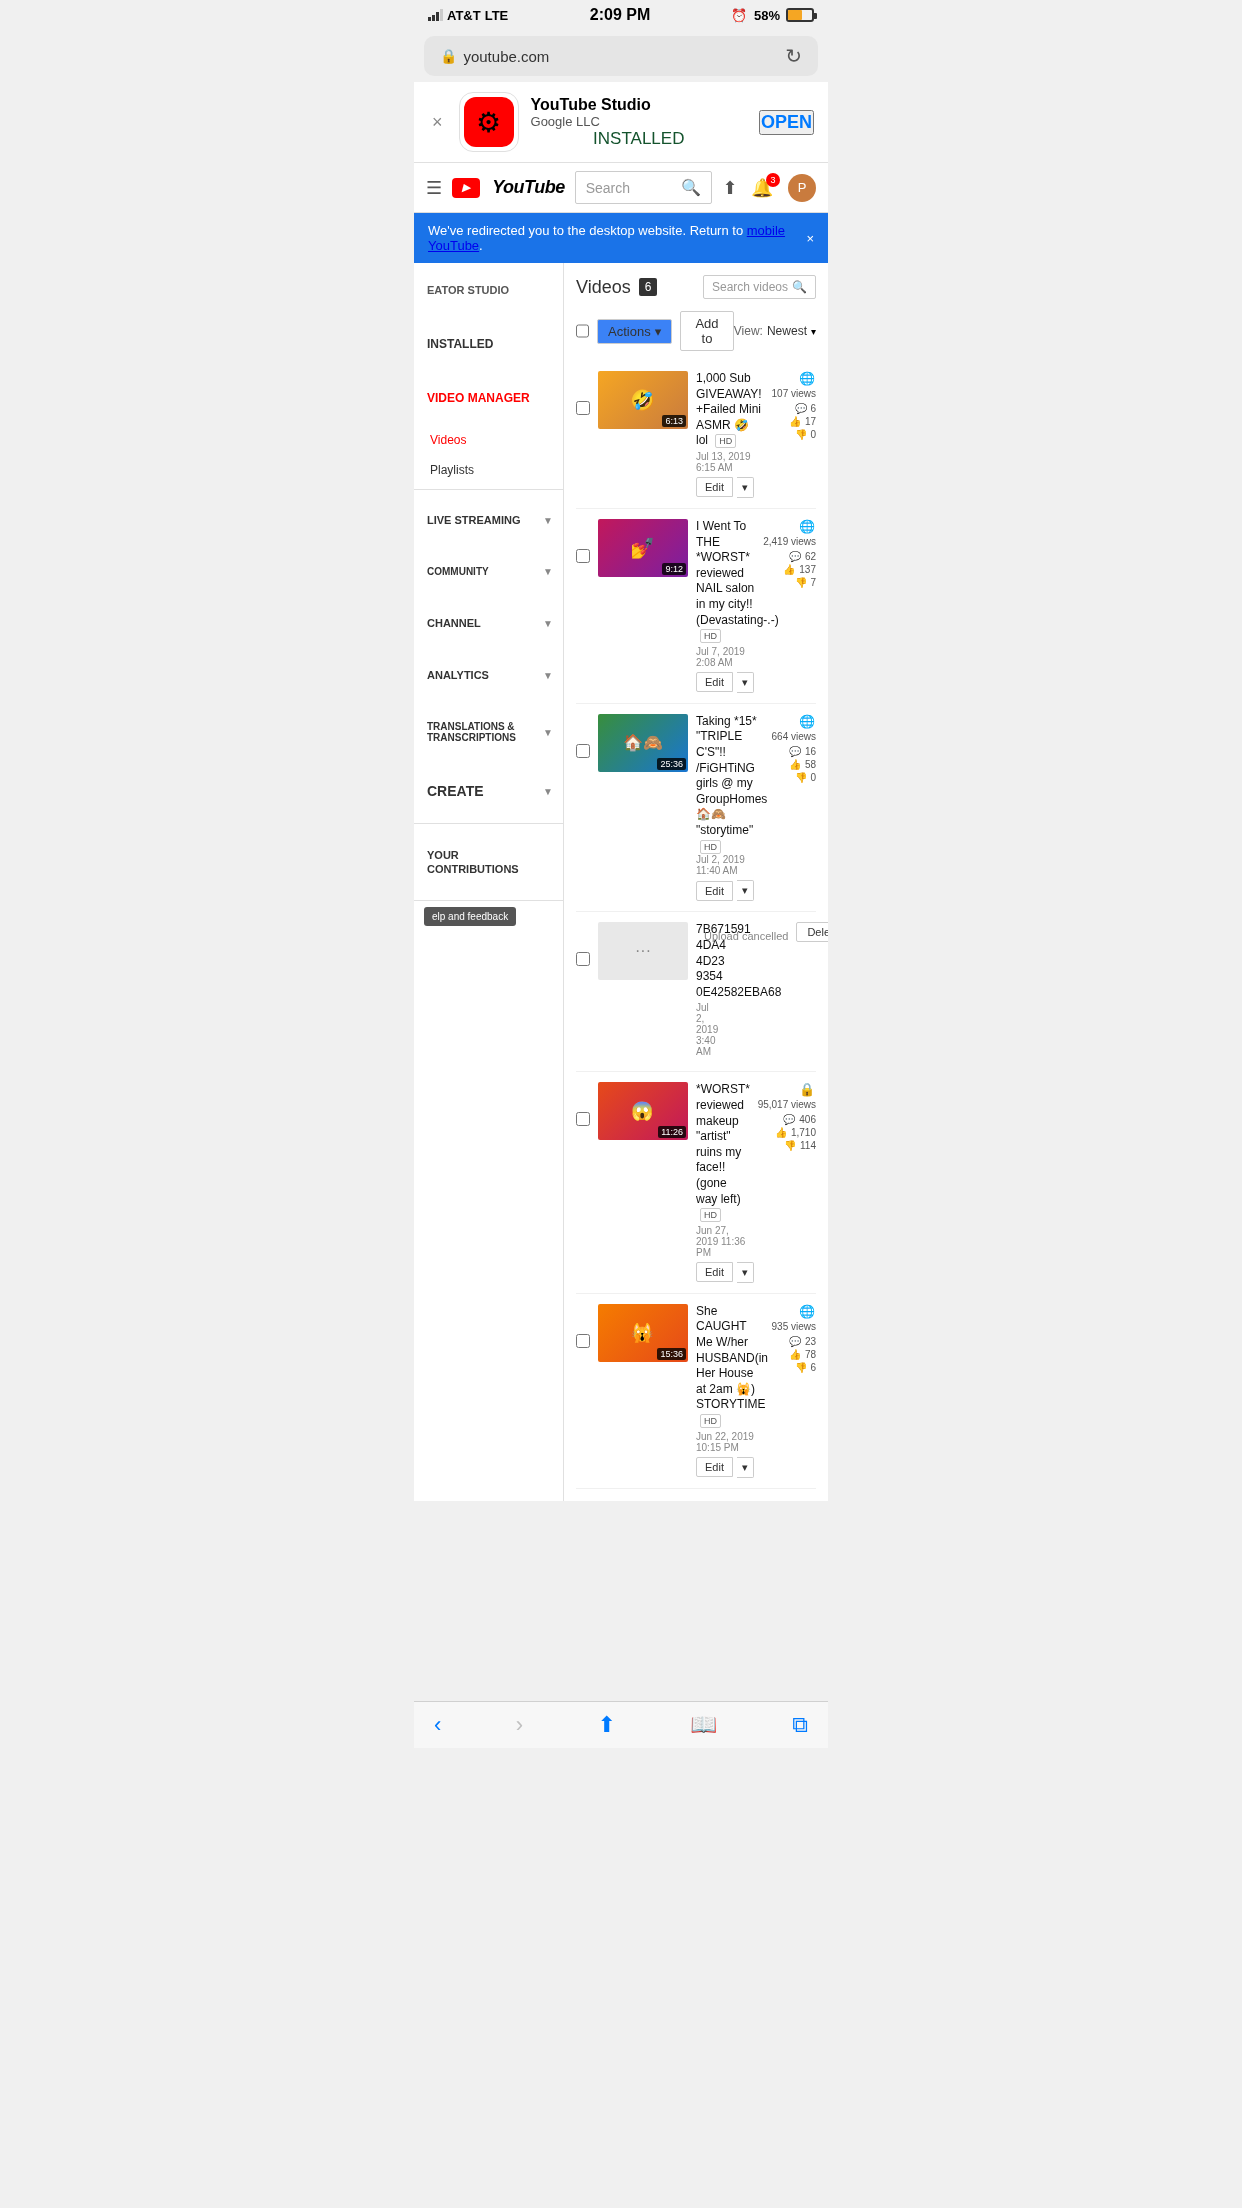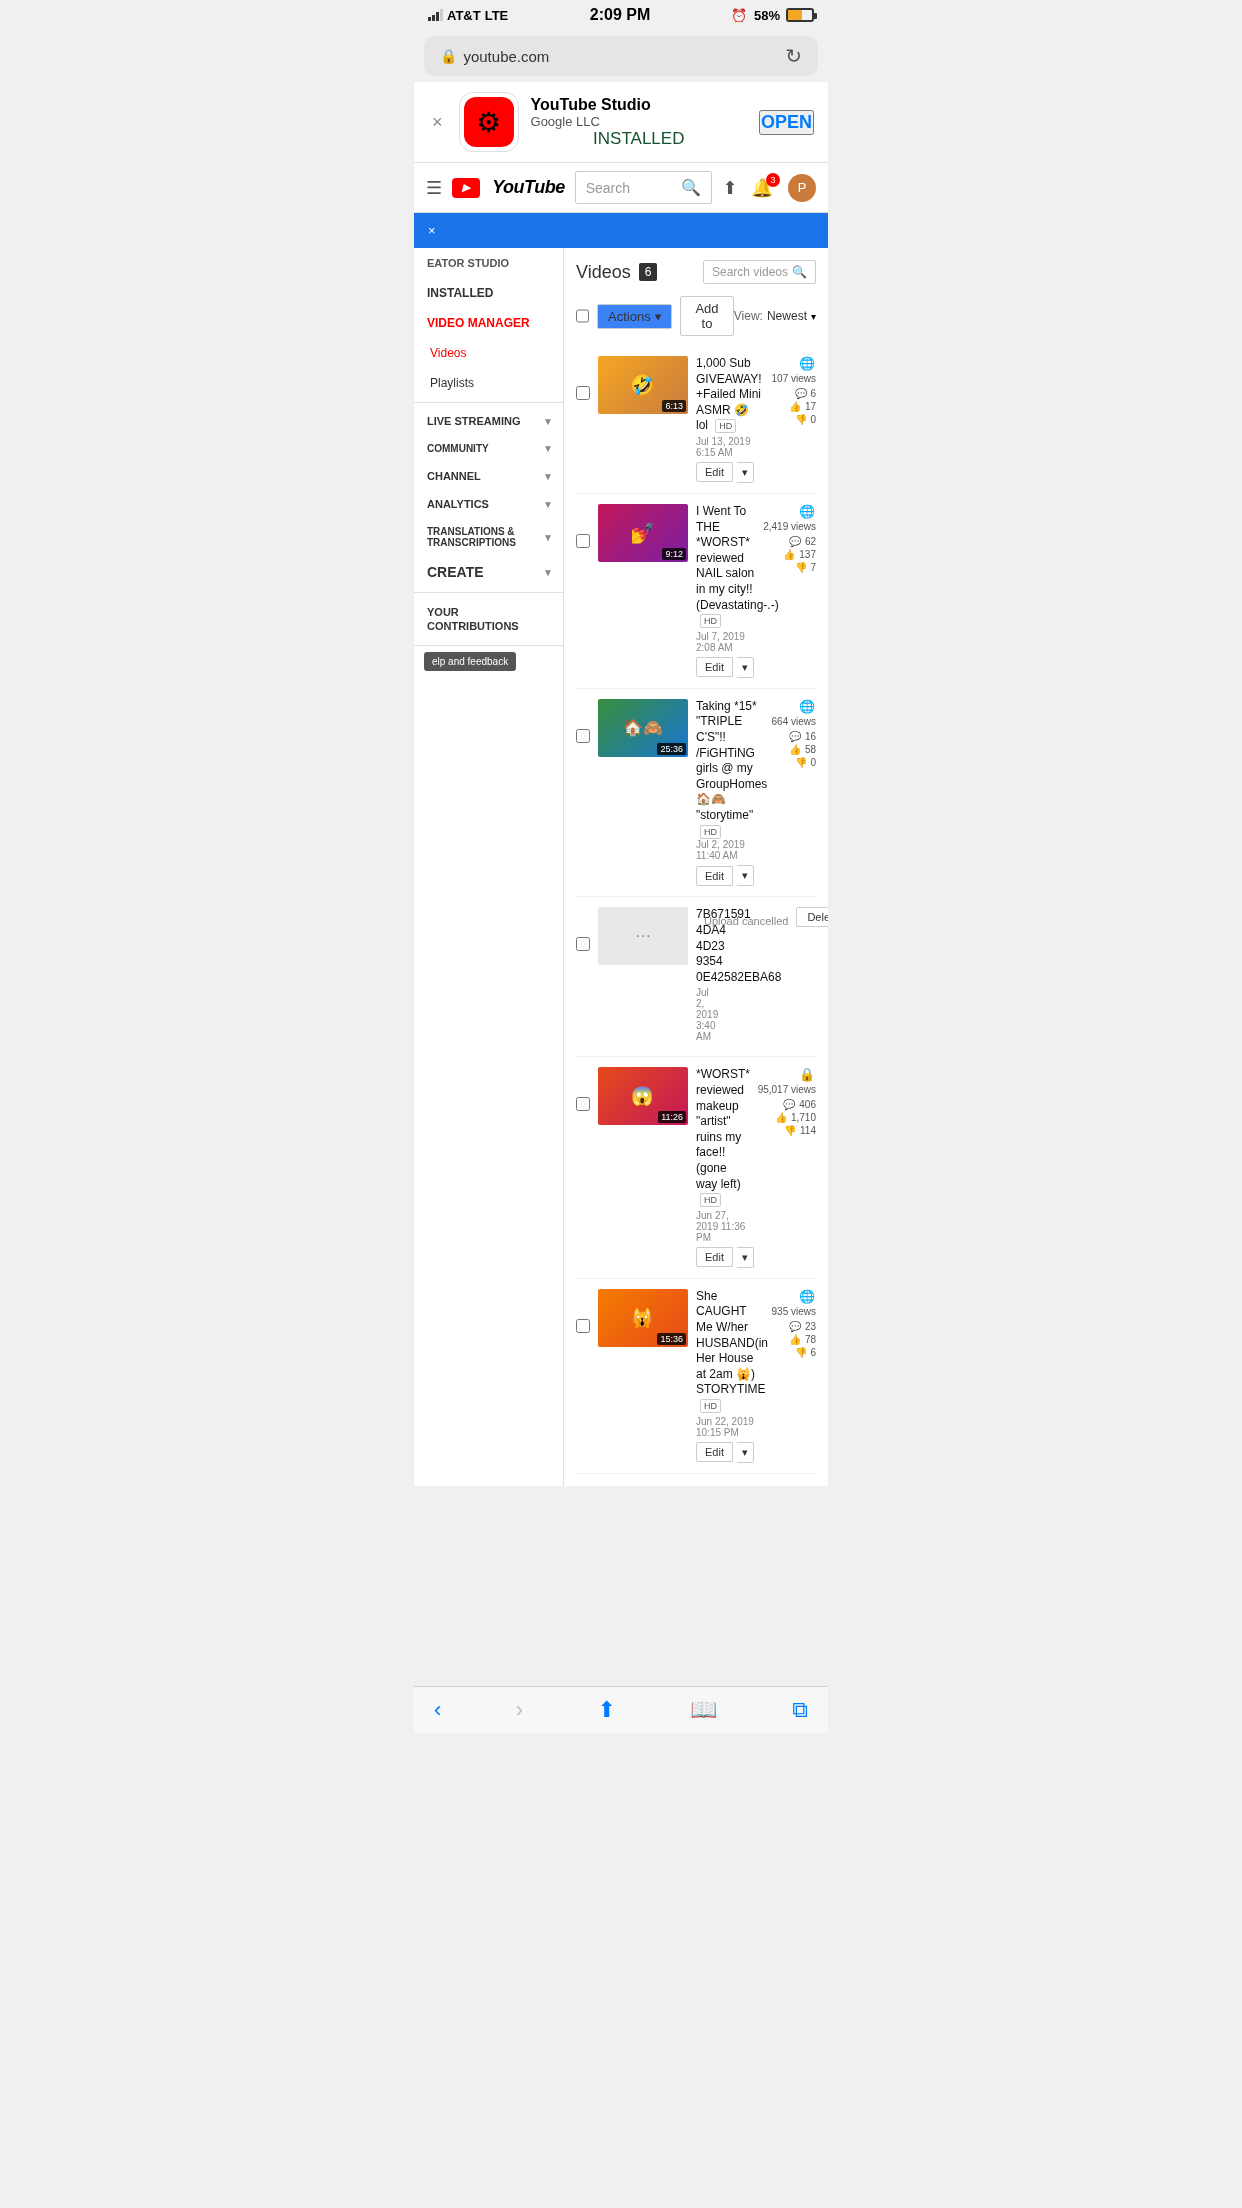--- a/index.html
+++ b/index.html
@@ -99,21 +99,21 @@
 
     
     .sidebar {
       width: 150px;
       flex-shrink: 0;
       border-right: 1px solid #e0e0e0;
       background: #fff;
       font-size: 12px;
     }
     .sidebar-item {
-      padding: 8px 10px;
+      padding: 20px 10px;
       cursor: pointer;
       color: #333;
       border-left: 3px solid transparent;
     }
     .sidebar-item.active { color: #ff0000; font-weight: 600; }
     .sidebar-item-sub { padding: 8px 10px 8px 16px; font-size: 12px; cursor: pointer; color: #333; }
     .sidebar-item-sub.active-sub { color: #ff0000; }
     .sidebar-item-with-arrow { display: flex; align-items: center; justify-content: space-between; }
     .sidebar-arrow { font-size: 10px; color: #888; }
     .sidebar-divider { height: 1px; background: #e0e0e0; margin: 4px 0; }
@@ -341,20 +341,24 @@
     <span class="upload-icon">⬆</span>
     <span class="bell-icon" style="position:relative;">
       🔔
       <span class="bell-badge">3</span>
     </span>
     <div class="avatar-circle">P</div>
   </div>
 </div>
 
 <div class="redirect-banner">
+  <div style="font-size:13px;">
+    <span>We've redirected you to the desktop website. Return to </span>
+    <a href="#">mobile YouTube</a>.
+  </div>
   <span>×</span>
 </div>
 
 <div class="main-content">
 
   <div class="sidebar">
     <div class="sidebar-item">
       <span style="font-size:11px; font-weight:600; color:#555;">EATOR STUDIO</span>
     </div>
     <div class="sidebar-item">

